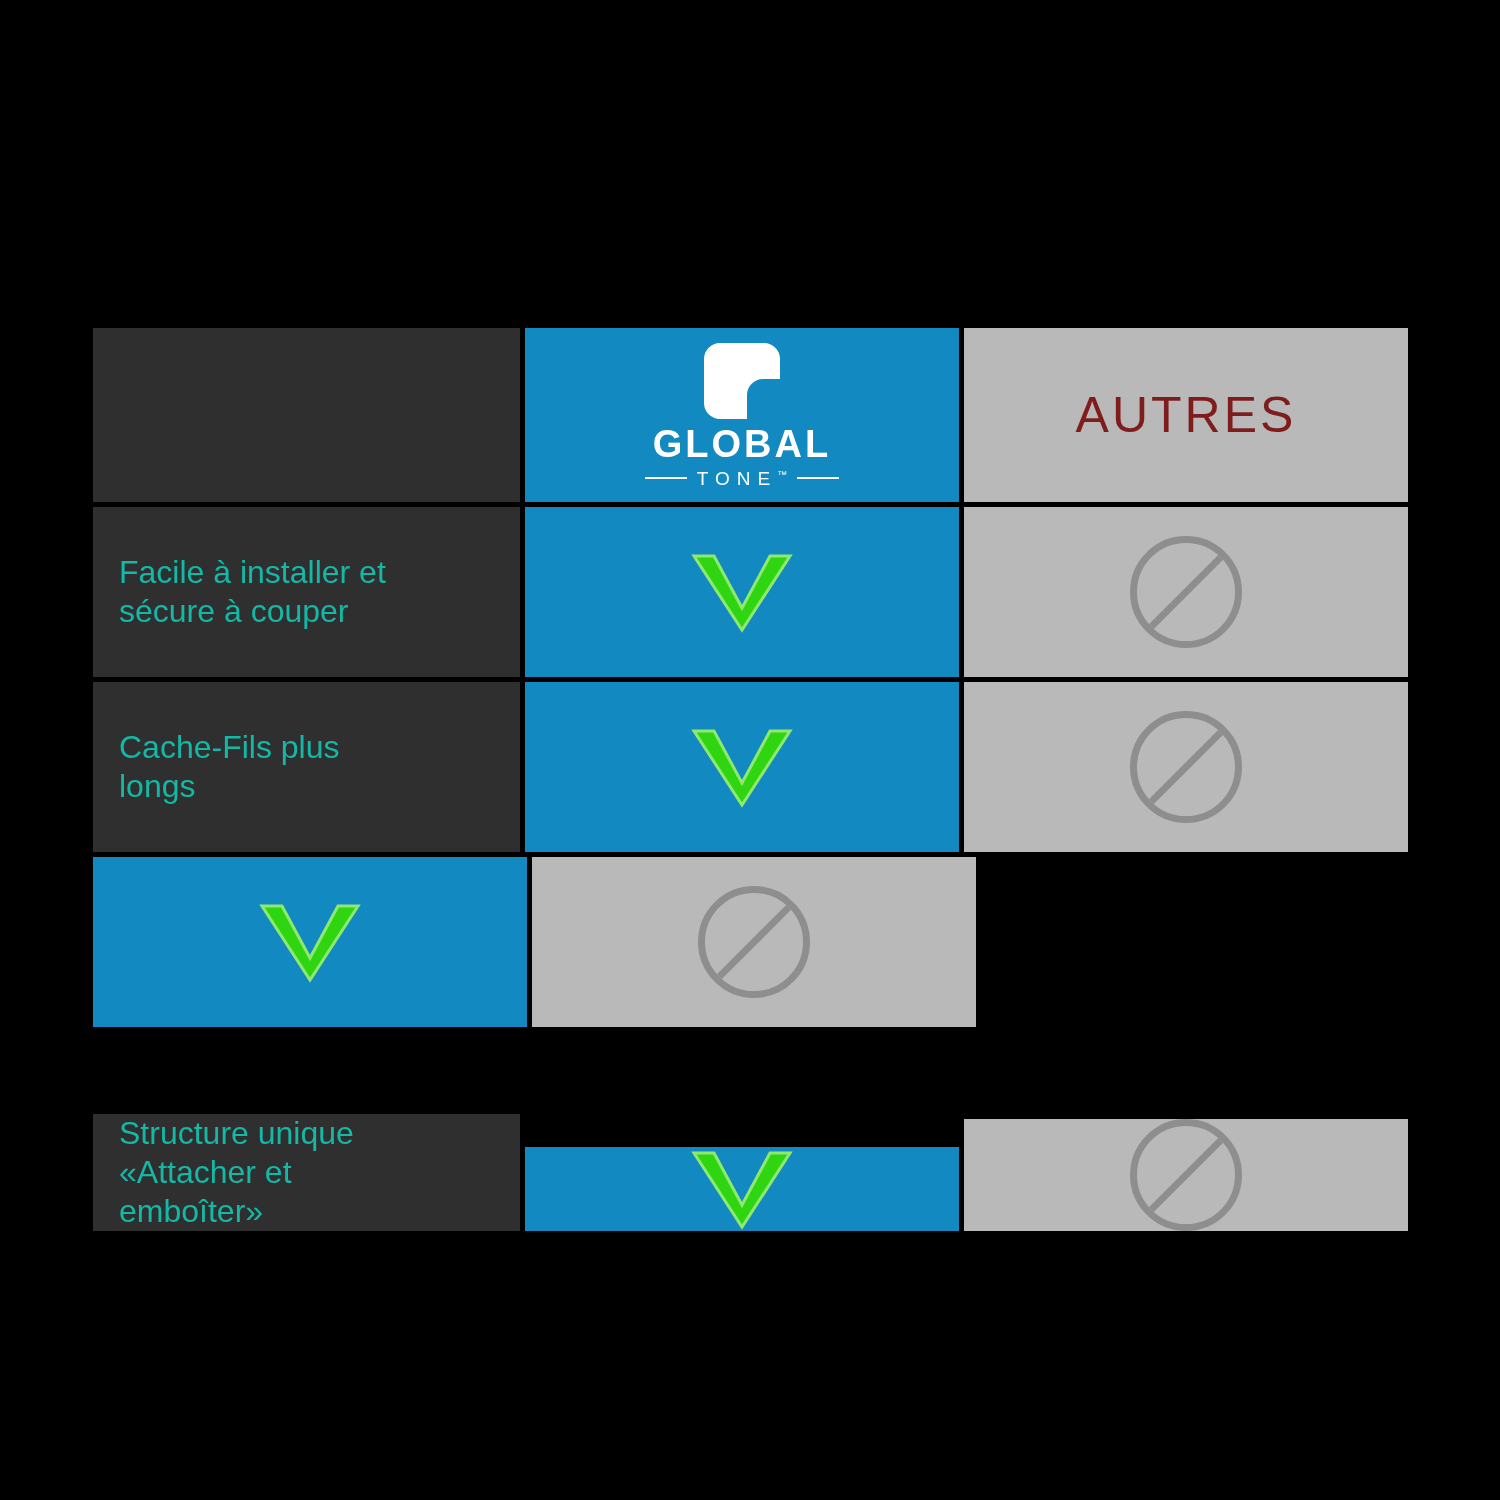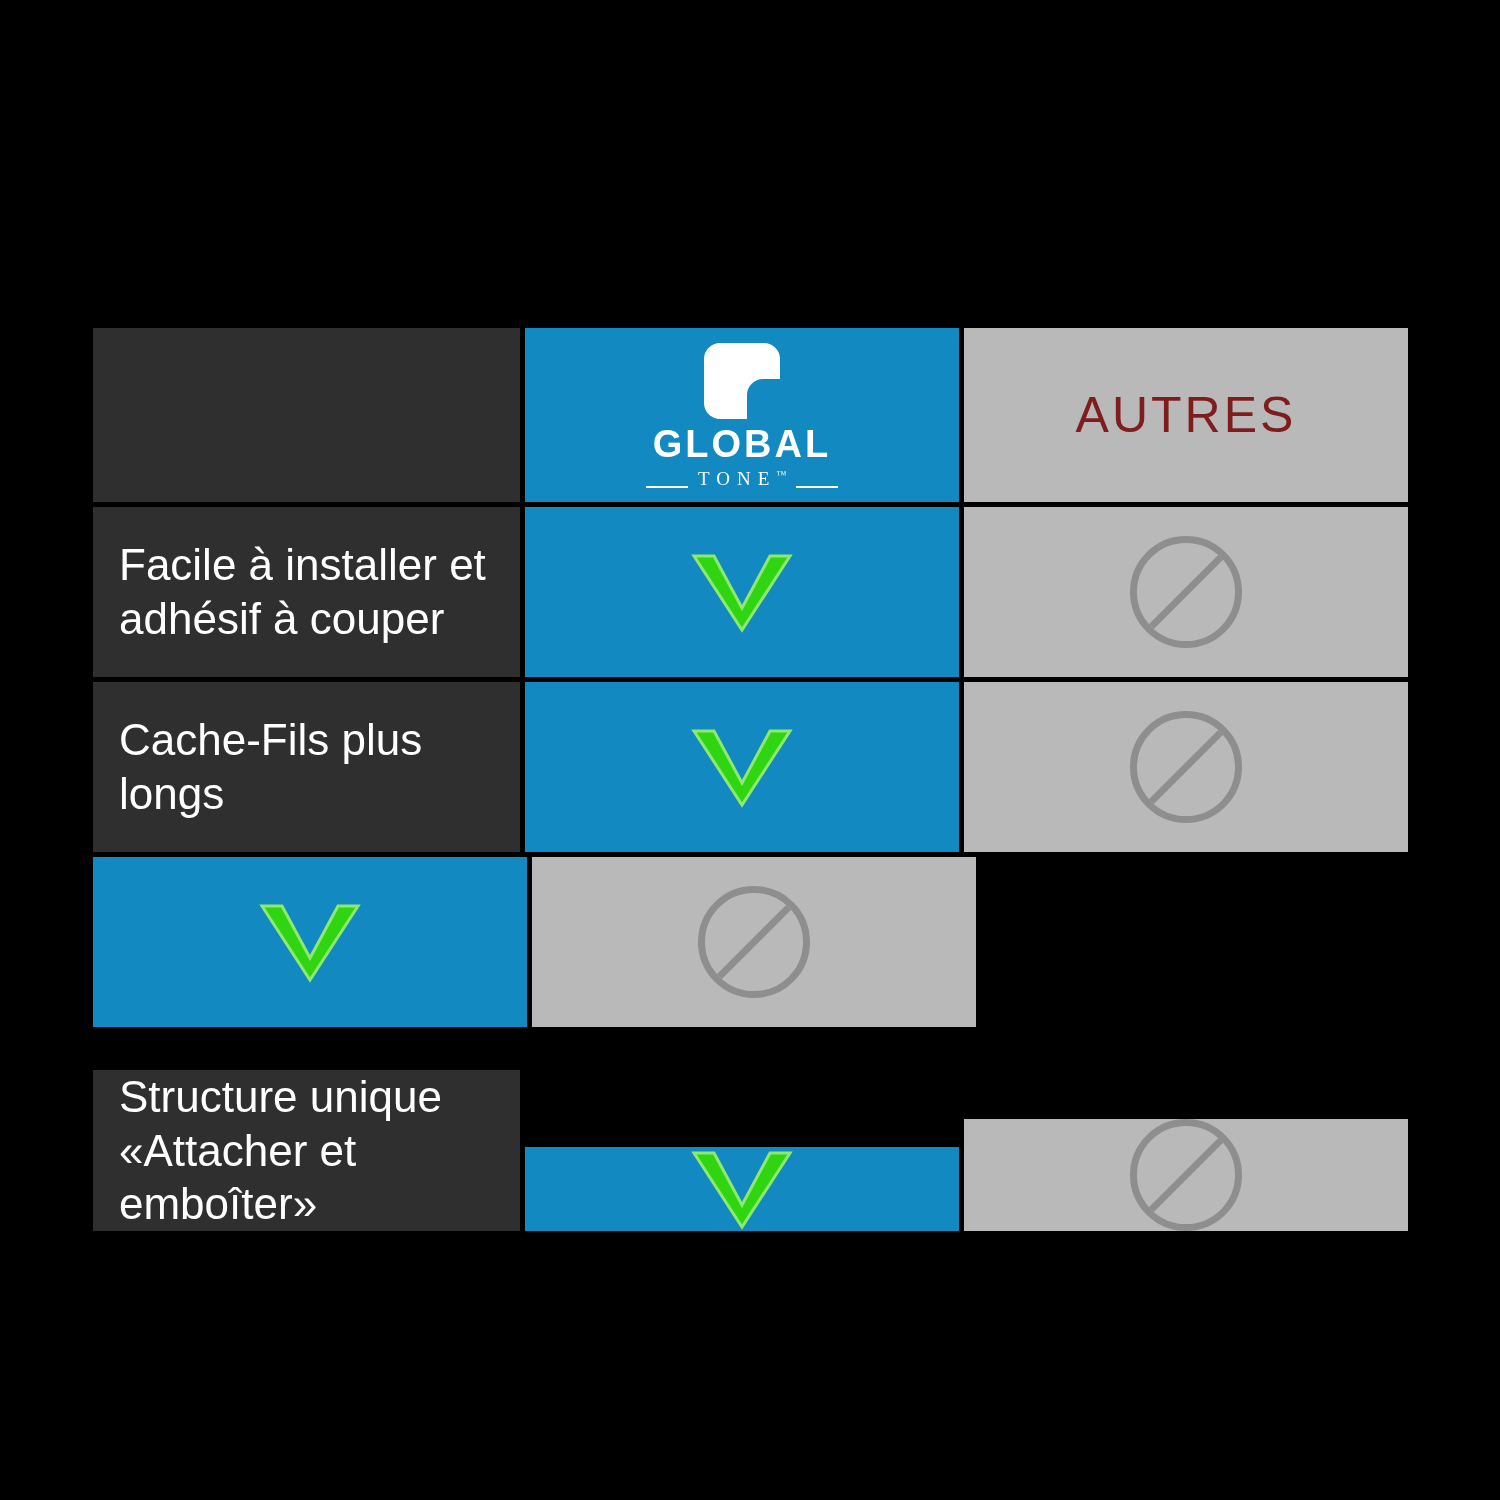--- a/index.html
+++ b/index.html
@@ -92,25 +92,24 @@
   .logo-word {
     color: #ffffff;
     font-size: 38px;
     font-weight: bold;
     letter-spacing: 3px;
     line-height: 1;
     font-family: "Liberation Sans", sans-serif;
   }
   .logo-sub-wrap {
     display: flex;
-    align-items: flex-end;
+    align-items: center;
     gap: 10px;
     width: 100%;
     justify-content: center;
-    font-family: Liberation Serif, serif;
   }
   .logo-rule {
     display: block;
     width: 42px;
     height: 2px;
     background: #ffffff;
   }
   .logo-sub {
     color: #ffffff;
     font-size: 19px;
@@ -127,22 +126,22 @@
     color: #7f1d1d;
     font-size: 50px;
     letter-spacing: 3px;
     font-family: "Liberation Sans", sans-serif;
   }
 
   
   .row-feat { height: 170px; }
   .row-feat.tall { height: 199px; align-items: flex-end; }
   .feature-text {
-    color: #ffffff;
-    font-size: 44px;
+    color: #14b8a6;
+    font-size: 32px;
     line-height: 1.22;
     font-family: "Liberation Sans", sans-serif;
     font-weight: 400;
   }
 
   
   .check {
     width: 104px;
     height: 84px;
     position: relative;
@@ -196,21 +195,21 @@
       </div>
       <div class="cell col-other">
         <span class="other-head">AUTRES</span>
       </div>
     </div>
 
     <div class="row row-feat">
       <div class="cell col-feature">
         <div class="feature-text">
           <span>Facile à installer et</span><br>
-          <span>adhésif à couper</span>
+          <span>sécure à couper</span>
         </div>
       </div>
       <div class="cell col-brand">
         <span class="check">
           <svg width="104" height="84" viewBox="0 0 104 84">
             <polygon points="4,6 24,6 52,58 80,6 100,6 52,80" fill="#2fd511"></polygon>
             <polygon points="4,6 24,6 52,58 80,6 100,6 52,80" fill="none" stroke="#8fe96f" stroke-width="3"></polygon>
           </svg>
         </span>
       </div>

